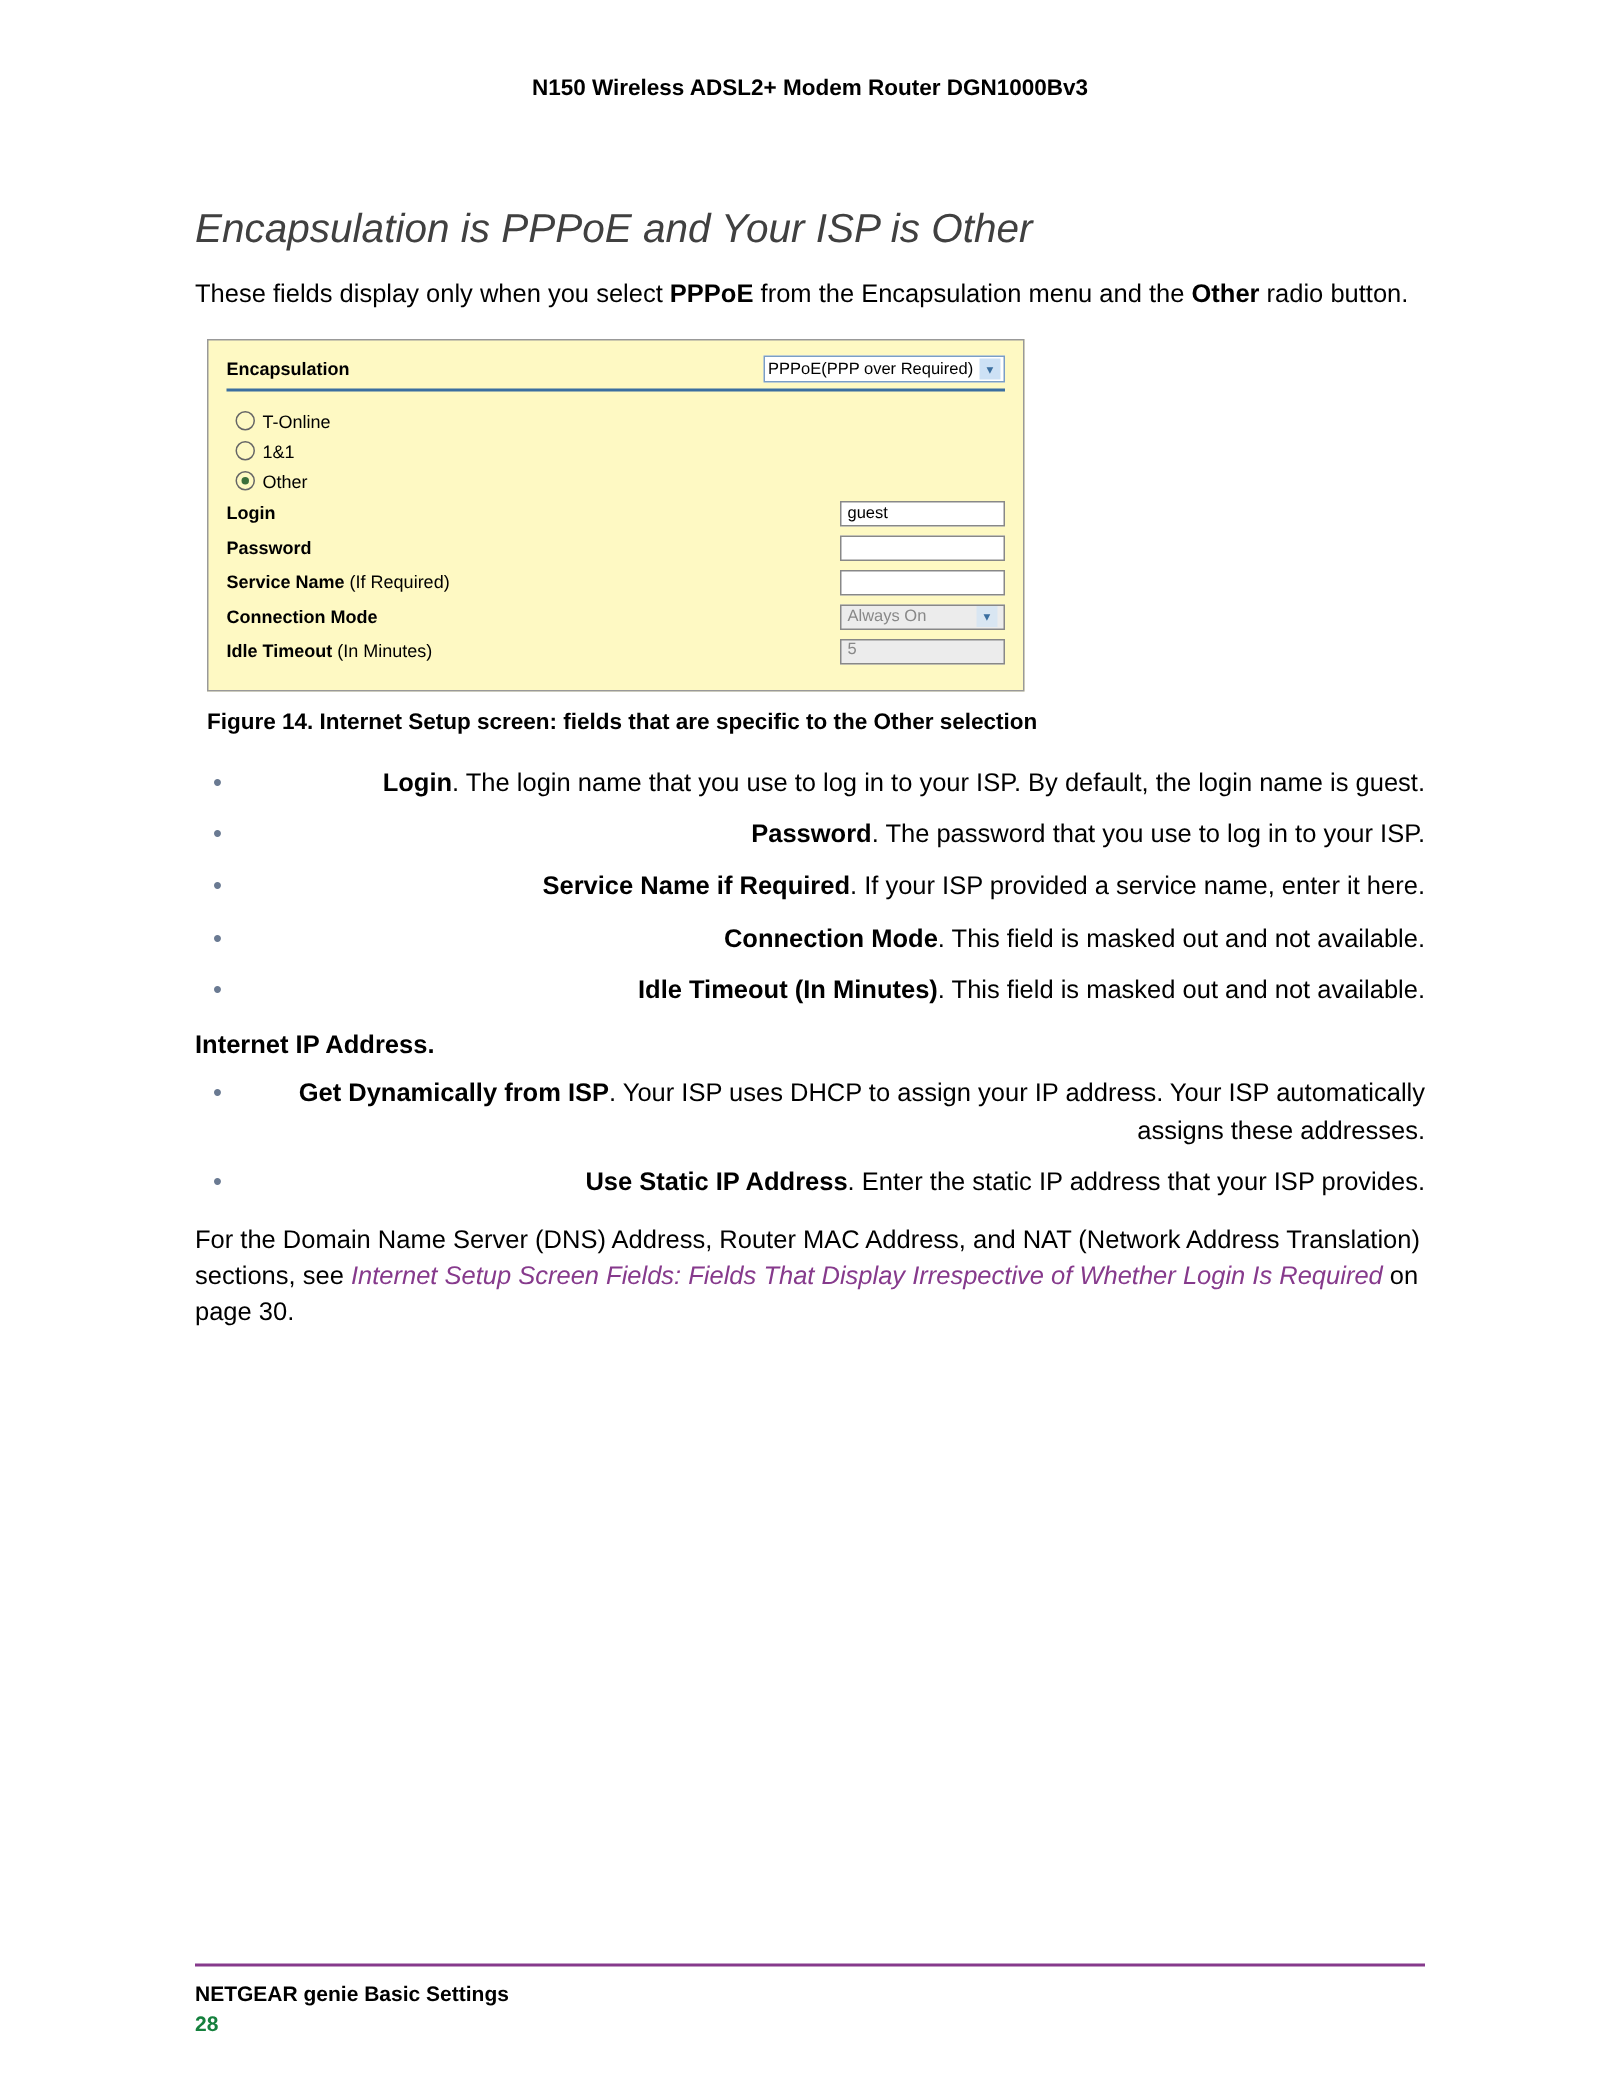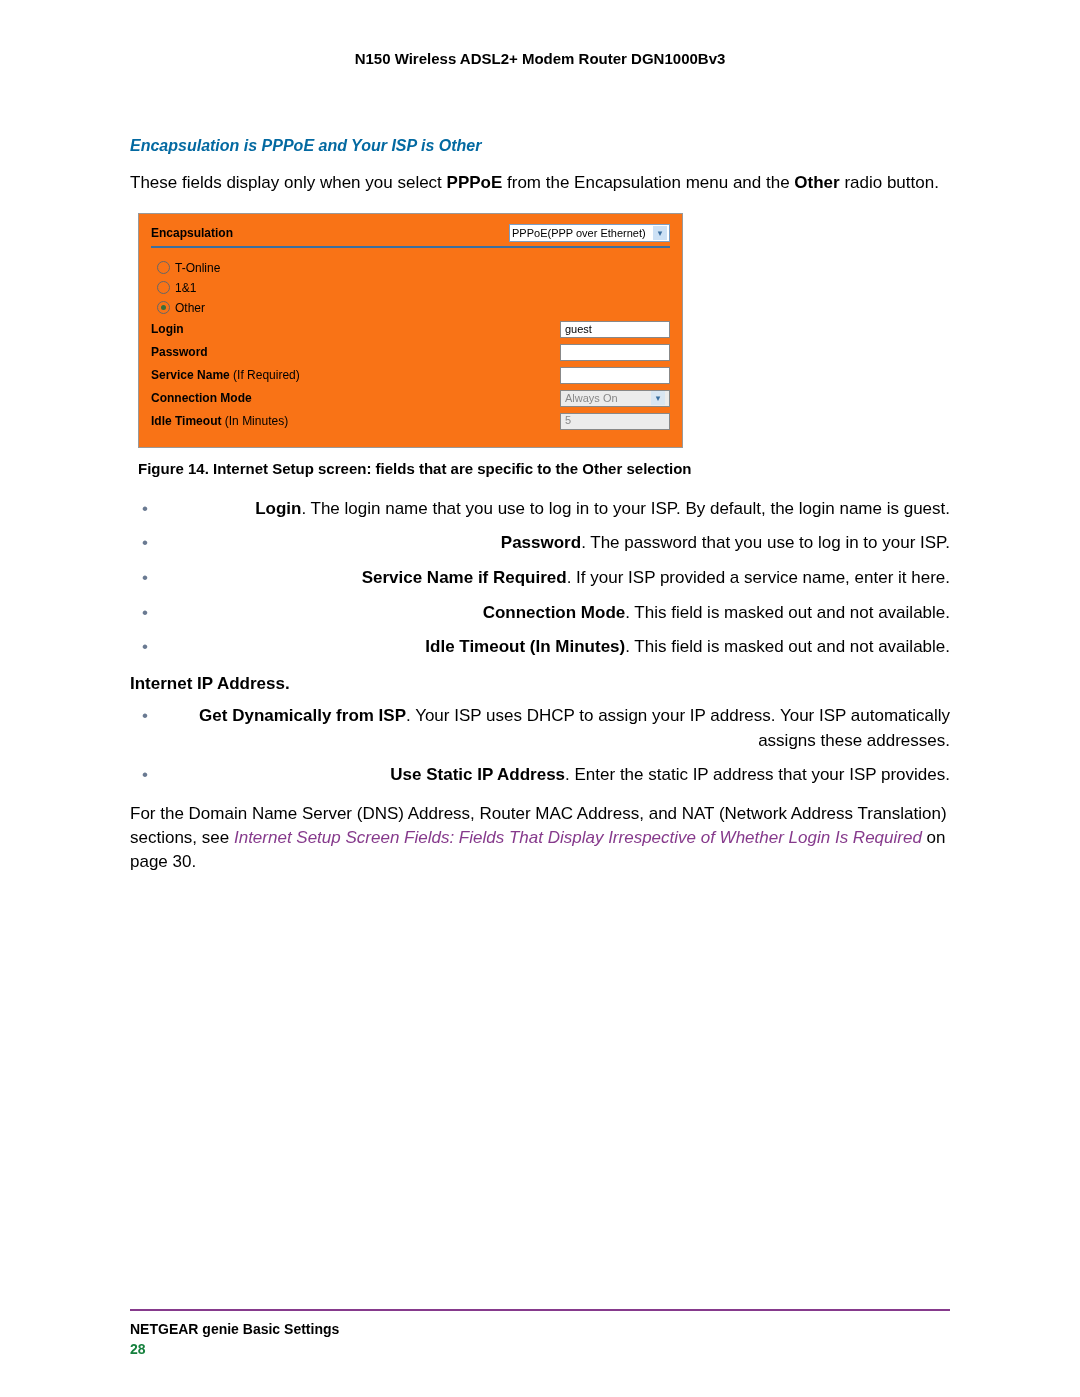--- a/index.html
+++ b/index.html
@@ -17,39 +17,39 @@
     box-sizing: border-box;
     position: relative;
   }
   .header-title {
     text-align: center;
     font-weight: bold;
     font-size: 15px;
     margin-bottom: 70px;
   }
   .section-heading {
-    color: #0369a1;
+    color: #404040;
     font-style: italic;
-    font-weight: bold;
-    font-size: 16px;
+    font-weight: normal;
+    font-size: 27px;
     margin-bottom: 16px;
   }
   .body-text {
     font-size: 17px;
     line-height: 1.4;
     margin-bottom: 18px;
   }
   .figure-box {
     border: 1px solid #999;
     width: 545px;
     margin: 0 0 12px 8px;
     padding: 10px 12px 14px 12px;
     box-sizing: border-box;
     font-size: 12px;
-    background: #f97316;
+    background: #fef9c3;
   }
   .enc-row {
     display: flex;
     justify-content: space-between;
     align-items: center;
     padding-bottom: 4px;
     border-bottom: 2px solid #3b6fa0;
     margin-bottom: 10px;
   }
   .enc-label { font-weight: bold; }
@@ -187,21 +187,21 @@
   <div class="section-heading">Encapsulation is PPPoE and Your ISP is Other</div>
 
   <div class="body-text">
     <span>These fields display only when you select </span><b>PPPoE</b><span> from the Encapsulation menu and the </span><b>Other</b><span> radio button.</span>
   </div>
 
   <div class="figure-box">
     <div class="enc-row">
       <span class="enc-label">Encapsulation</span>
       <span class="select-box">
-        <span>PPPoE(PPP over Ethernet)</span>
+        <span>PPPoE(PPP over Required)</span>
         <span class="select-arrow">▾</span>
       </span>
     </div>
 
     <div class="radio-option">
       <span class="radio-outer"></span>
       <span>T-Online</span>
     </div>
     <div class="radio-option">
       <span class="radio-outer"></span>

